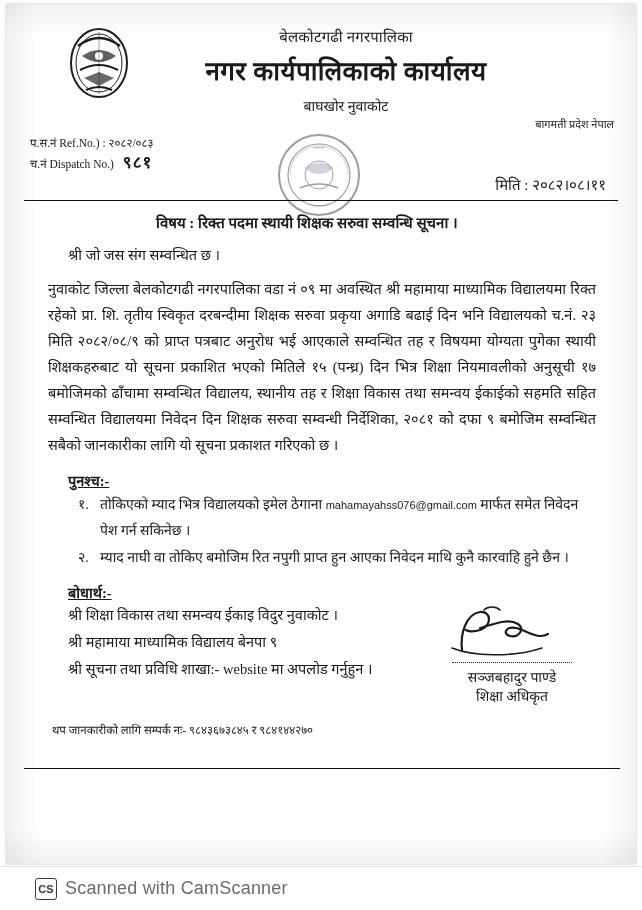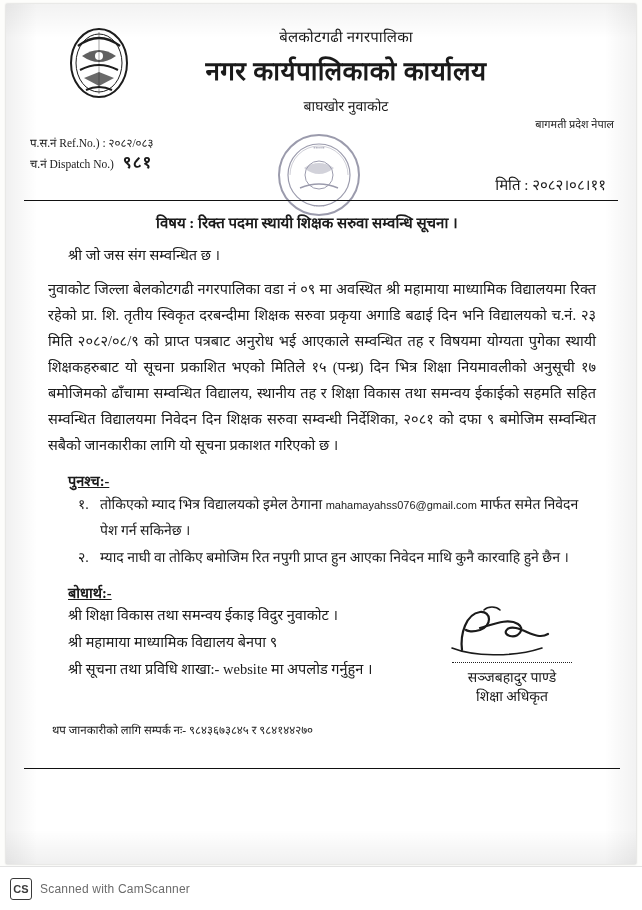--- a/index.html
+++ b/index.html
@@ -258,24 +258,25 @@
     border: 1.6px solid #3a3a3a;
     border-radius: 3px;
     font-family: "Liberation Sans", sans-serif;
     font-size: 11px;
     font-weight: bold;
     color: #3a3a3a;
     display: flex;
     align-items: center;
     justify-content: center;
     margin-right: 8px;
+    margin-left: 25px;
   }
   #cs-text {
     font-family: "Liberation Sans", sans-serif;
-    font-size: 12px;
+    font-size: 18px;
     color: #6b6b6b;
     letter-spacing: 0.2px;
   }
 </style>
 </head>
 <body>
 
 <div id="scan-page">
   <div id="paper">
 

